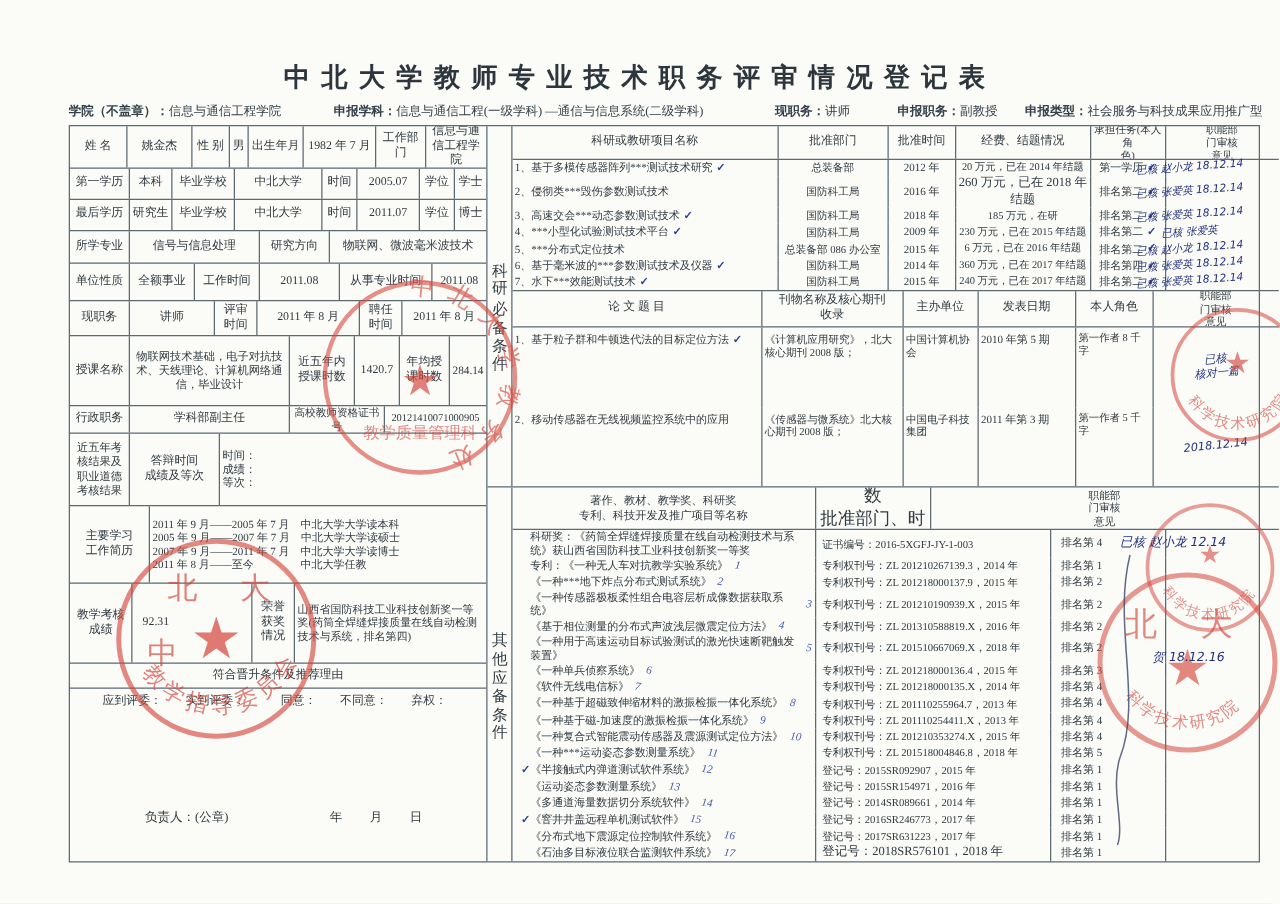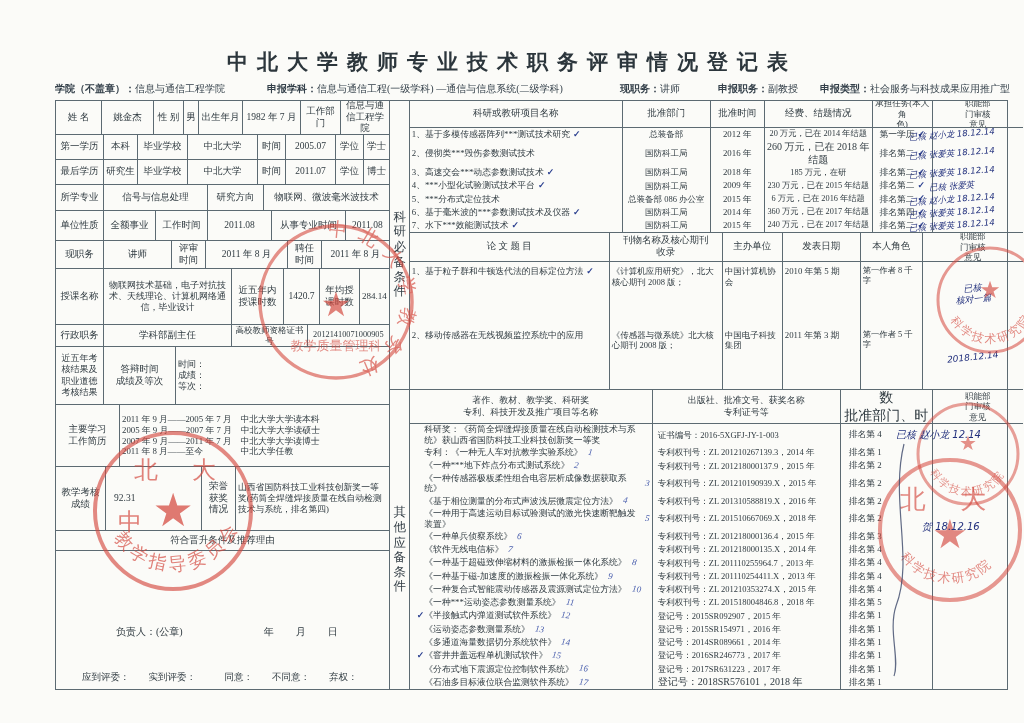--- a/index.html
+++ b/index.html
@@ -166,27 +166,27 @@
         <div class="td" style="width:34px">荣誉
 获奖
 情况</div>
         <div class="td l" style="flex:1;font-size:8.8px">山西省国防科技工业科技创新奖一等奖(药筒全焊缝焊接质量在线自动检测技术与系统，排名第四)</div>
       </div>
 
       <div class="tr" style="height:20px">
         <div class="td" style="flex:1">符合晋升条件及推荐理由</div>
       </div>
 
+      <div class="tr noline" style="height:22px">
+        <div class="td l" style="flex:1;padding-left:26px;font-size:9.5px">应到评委：　　实到评委：　　　同意：　　不同意：　　弃权：</div>
+      </div>
+
       <div class="tr noline sign-row">
         <span class="signer">负责人：(公章)</span>
         <span class="sdate">年　月　日</span>
-      </div>
-
-      <div class="tr noline" style="height:22px">
-        <div class="td l" style="flex:1;padding-left:26px;font-size:9.5px">应到评委：　　实到评委：　　　同意：　　不同意：　　弃权：</div>
       </div>
     </div>
 
     <div class="right">
 
       <div class="sec" style="height:289px;border-bottom:1px solid #5c6a72">
         <div class="sideLabel">
             <span>科研必备条件</span>
           </div>
         <div class="secBody">
@@ -307,22 +307,20 @@
       </div>
 
       <div class="sec" style="flex:1">
         <div class="sideLabel">
             <span>其他应备条件</span>
           </div>
         <div class="secBody">
           <div class="tr hdr" style="height:34px">
             <div class="td" style="width:243px;font-size:9px">著作、教材、教学奖、科研奖
 专利、科技开发及推广项目等名称</div>
-            <div class="td" style="width:188px;font-size:9px">出版社、批准文号、获奖名称
-专利证号等</div>
             <div class="td" style="width:92px;font-size:14px">本人角色、字数
 批准部门、时间、收入</div>
             <div class="td" style="flex:1;font-size:8.5px">职能部
 门审核
 意见</div>
           </div>
           <div class="items" style="flex:1">
 
               <div class="item">
                 <div class="td l" style="width:243px;padding-left:4px"><span class="chk" style="visibility: hidden;">✓</span><span>科研奖：《药筒全焊缝焊接质量在线自动检测技术与系统》获山西省国防科技工业科技创新奖一等奖</span><span class="hwnum"></span></div>

